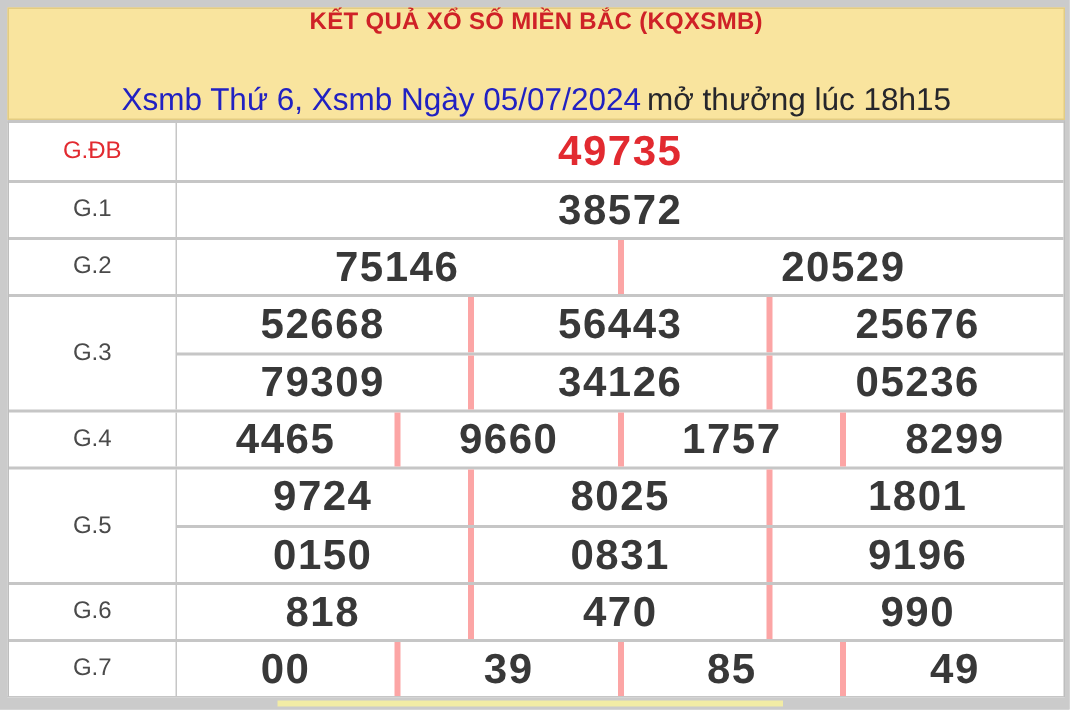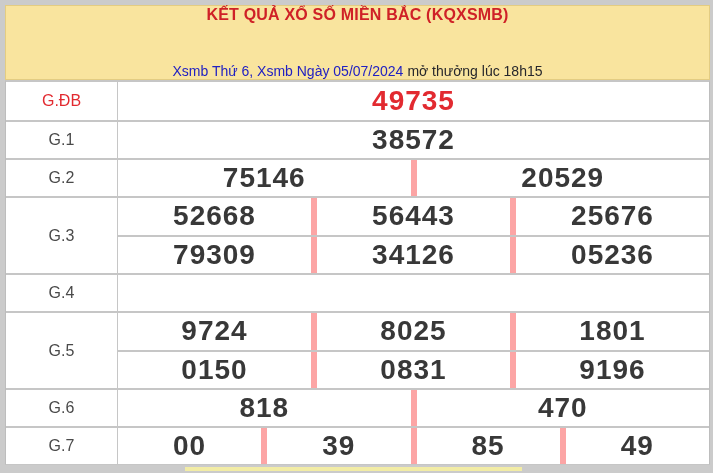--- a/index.html
+++ b/index.html
@@ -27,21 +27,21 @@
     justify-content: space-between;
     gap: 7px;
   }
   .title {
     color: #cf2127;
     font-weight: bold;
     font-size: 16px;
     letter-spacing: .2px;
   }
   .subtitle {
-    font-size: 14px;
+    font-size: 21px;
     color: #26262b;
   }
   .subtitle .link { color: #2121c2; }
   .subtitle .rest { margin-left: 4px; }
   .table {
     background: #ffffff;
     border-left: 1px solid #bdbdbd;
     border-right: 1px solid #bdbdbd;
     border-top: 2px solid #c6c6c6;
     border-bottom: 1px solid #c6c6c6;
@@ -65,21 +65,21 @@
   .num-cell {
     flex: 1;
     display: flex;
     align-items: center;
     justify-content: center;
     font-size: 28px;
     font-weight: bold;
     color: #383838;
     letter-spacing: 1px;
   }
-  .num-cell + .num-cell { border-left: 6px solid #fca5a5; }
+  .num-cell + .num-cell { border-left: 4px solid #fca5a5; }
   .gdb .label-cell, .gdb .num-cell { color: #e22a30; }
   .bottom-sliver {
     position: absolute;
     left: 185px;
     top: 467px;
     width: 337px;
     height: 4px;
     background: #f2eca5;
   }
 </style>
@@ -137,20 +137,28 @@
           <div class="subrow">
             <div class="num-cell">79309</div>
             <div class="num-cell">34126</div>
             <div class="num-cell">05236</div>
           </div>
         </div>
       </div>
 
       <div class="row h1">
         <div class="label-cell">G.4</div>
+        <div class="nums">
+          <div class="subrow">
+            <div class="num-cell">4465</div>
+            <div class="num-cell">9660</div>
+            <div class="num-cell">1757</div>
+            <div class="num-cell">8299</div>
+          </div>
+        </div>
       </div>
 
       <div class="row h2">
         <div class="label-cell">G.5</div>
         <div class="nums">
           <div class="subrow">
             <div class="num-cell">9724</div>
             <div class="num-cell">8025</div>
             <div class="num-cell">1801</div>
           </div>
@@ -161,20 +169,21 @@
           </div>
         </div>
       </div>
 
       <div class="row h1">
         <div class="label-cell">G.6</div>
         <div class="nums">
           <div class="subrow">
             <div class="num-cell">818</div>
             <div class="num-cell">470</div>
+            <div class="num-cell">990</div>
           </div>
         </div>
       </div>
 
       <div class="row h1">
         <div class="label-cell">G.7</div>
         <div class="nums">
           <div class="subrow">
             <div class="num-cell">00</div>
             <div class="num-cell">39</div>

